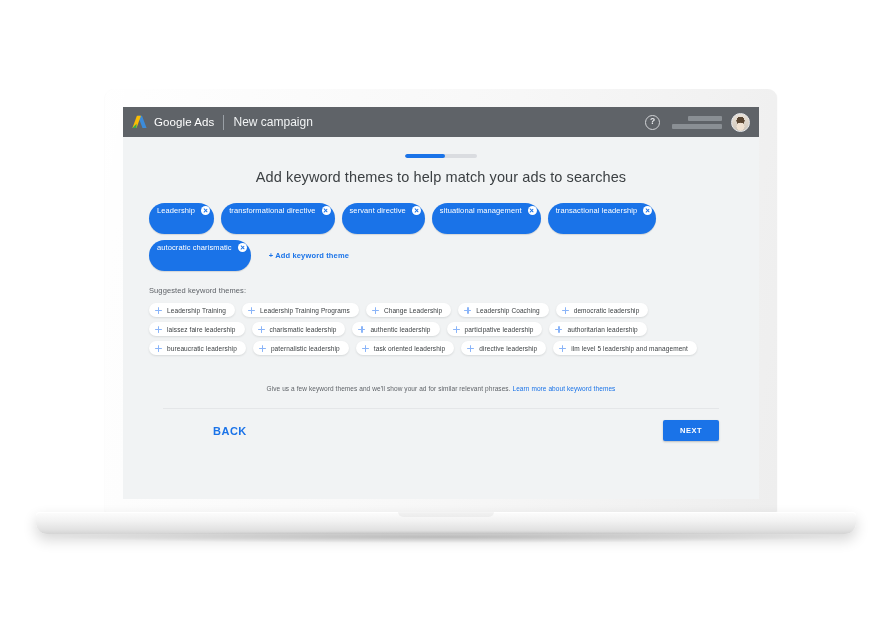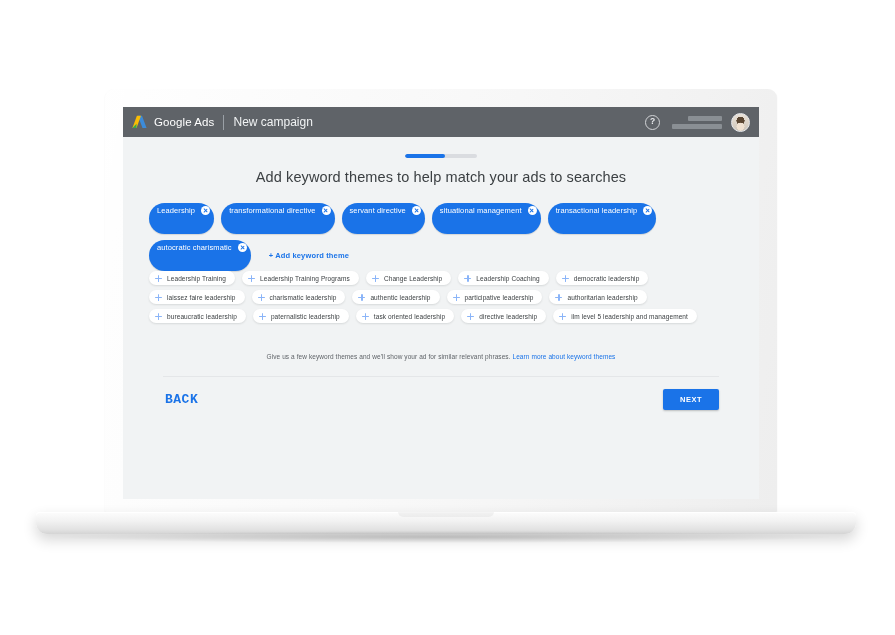--- a/index.html
+++ b/index.html
@@ -314,28 +314,29 @@
   }
 
   #footer-actions {
     display: flex;
     align-items: center;
     justify-content: space-between;
     padding: 11px 14px 0;
   }
   #back-button {
     color: #1a73e8;
-    font-size: 13px;
+    font-size: 11px;
     font-weight: bold;
     letter-spacing: .5px;
     background: none;
     border: none;
     padding: 4px 2px;
     cursor: pointer;
-    font-family: Liberation Mono, monospace;
+    font-family: Liberation Sans, sans-serif;
+    margin-left: 48px;
   }
   #next-button {
     background: #1a73e8;
     color: #ffffff;
     font-size: 7.5px;
     font-weight: bold;
     letter-spacing: .5px;
     border: none;
     border-radius: 2px;
     padding: 6px 17px;
@@ -407,20 +408,21 @@
                   <span>transactional leadership</span>
                   <span class="chip-remove"></span>
                 </div>
                 <div class="chip-selected">
                   <span>autocratic charismatic</span>
                   <span class="chip-remove"></span>
                 </div>
                 <span id="add-keyword-theme">+ Add keyword theme</span>
               </div>
 
+            <div id="suggested-label">Suggested keyword themes:</div>
 
             <div id="suggested-chips">
                 <div class="chip-suggest">
                   <span class="chip-plus"></span>
                   <span>Leadership Training</span>
                 </div>
                 <div class="chip-suggest">
                   <span class="chip-plus"></span>
                   <span>Leadership Training Programs</span>
                 </div>

